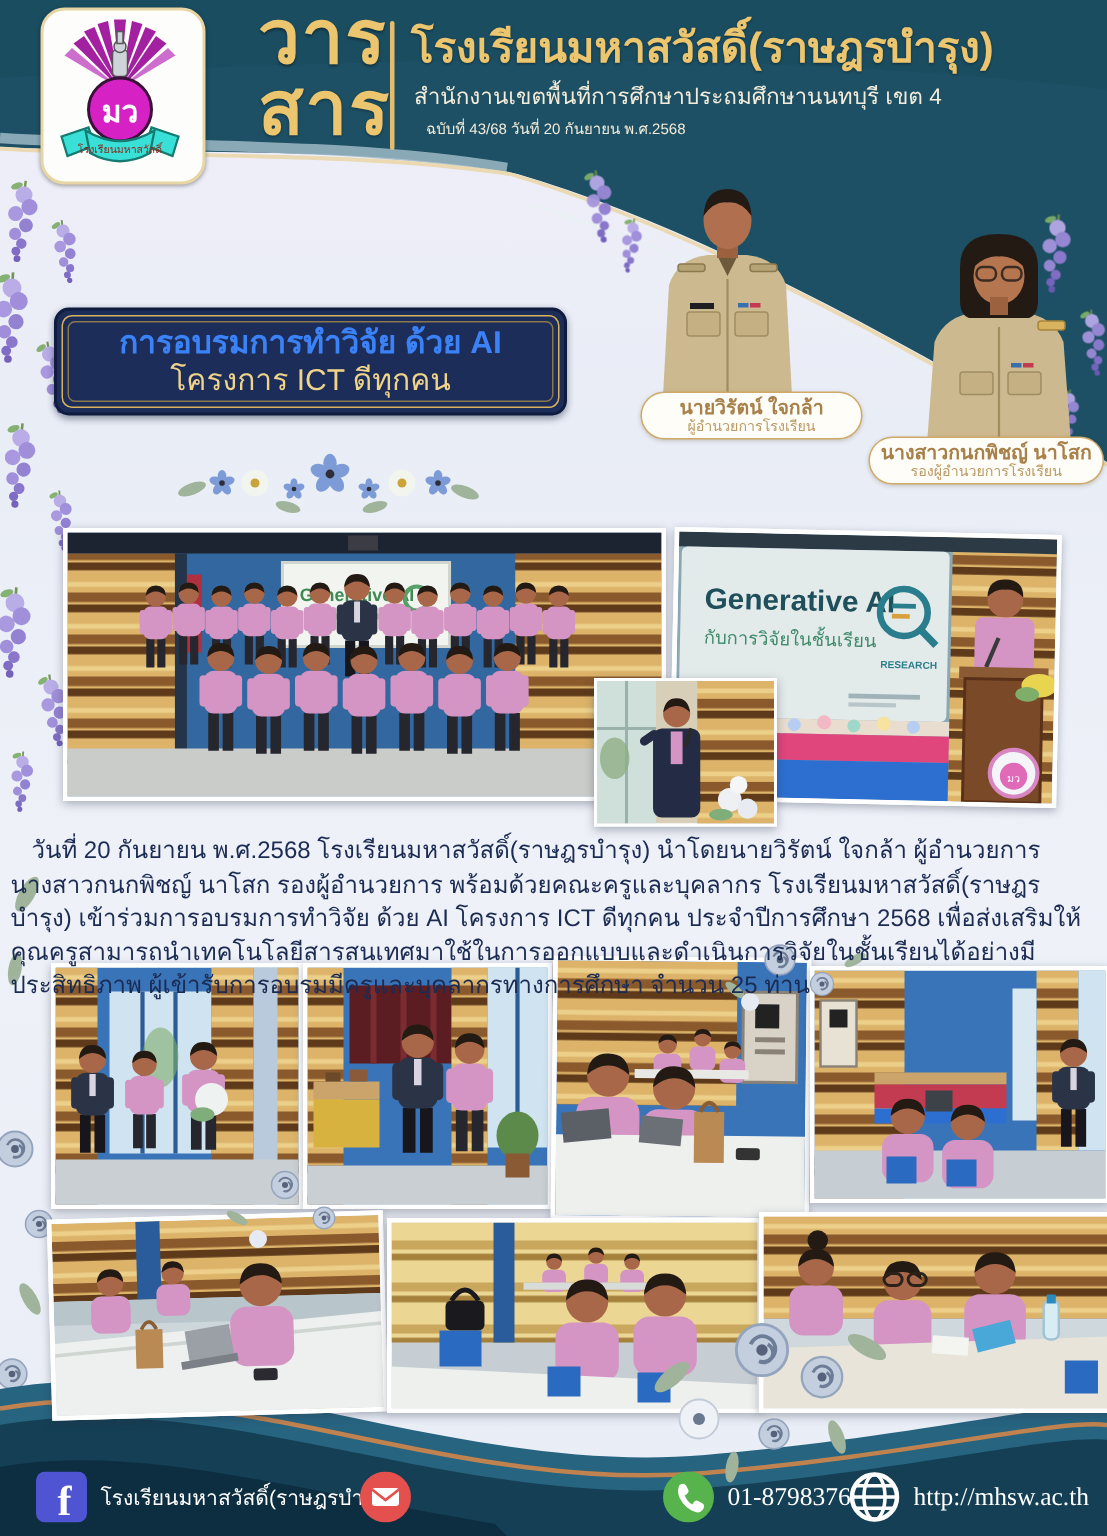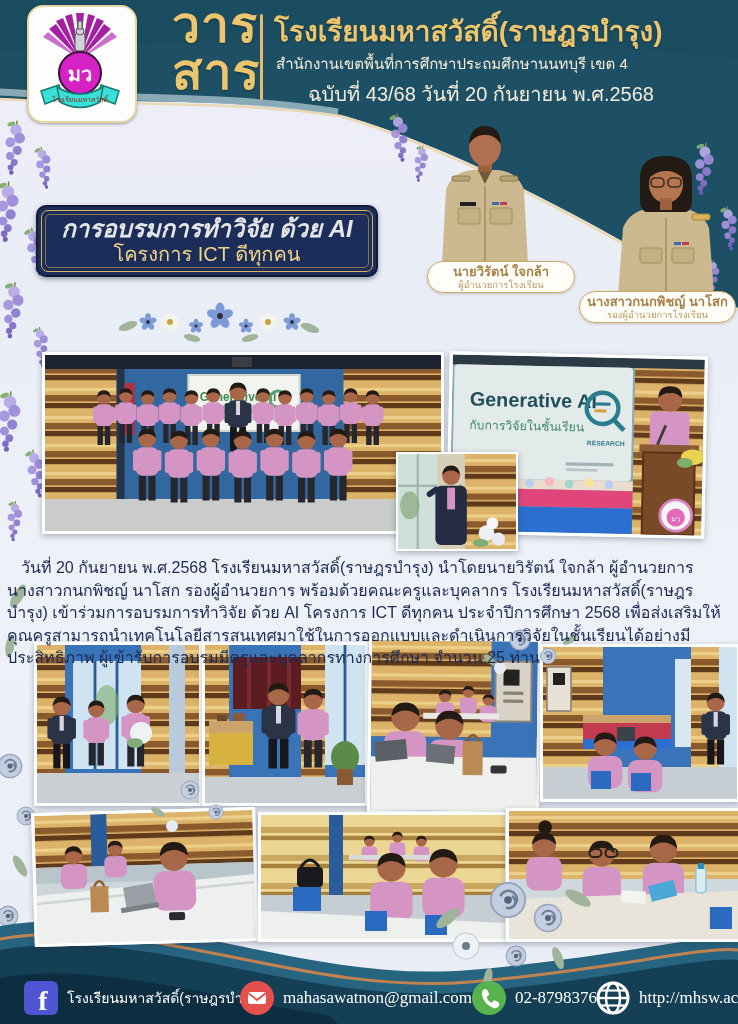--- a/index.html
+++ b/index.html
@@ -11,28 +11,28 @@
   
   #topbg{top:0;left:0;z-index:1;}
   #logo-badge{top:5px;left:27px;width:106px;height:114px;background:#fdfdfb;border:2px solid #e7d6a4;
       border-radius:16px;z-index:4;box-shadow:0 1px 3px rgba(0,0,0,.35);}
   #masthead{top:2px;left:172px;z-index:4;color:#ecc56f;font-weight:bold;font-size:50px;line-height:47px;
       letter-spacing:1px;text-shadow:0 1px 2px rgba(0,0,0,.4);}
   #head-divider{top:14px;left:260px;width:3px;height:86px;background:#e3bd6d;z-index:4;border-radius:2px;}
   #school-name{top:9px;left:274px;z-index:4;color:#ecc56f;font-size:28px;font-weight:bold;white-space:nowrap;
       text-shadow:0 1px 2px rgba(0,0,0,.4);}
   #district-line{top:52px;left:276px;z-index:4;color:#f3ecda;font-size:15px;white-space:nowrap;}
-  #issue-line{top:78px;left:284px;z-index:4;color:#f3ecda;font-size:20px;white-space:nowrap;margin-left:24px;}
+  #issue-line{top:78px;left:284px;z-index:4;color:#f3ecda;font-size:10px;white-space:nowrap;}
   
   #title-banner{top:205px;left:36px;width:338px;height:68px;background:#1c2d5a;border:2px solid #0e1c3e;
       border-radius:10px;z-index:5;display:flex;flex-direction:column;align-items:center;justify-content:center;
       box-shadow:0 2px 5px rgba(20,30,60,.45);}
   #title-banner:before{content:"";position:absolute;inset:3px;border:1.5px solid #d9b25e;border-radius:7px;}
   #title-banner:after{content:"";position:absolute;inset:7px;border:1px solid #b99646;border-radius:5px;opacity:.7;}
-  #title-banner .l1{color:#e5e5e5;font-size:24px;font-weight:bold;line-height:26px;font-style:italic;}
+  #title-banner .l1{color:#3b82f6;font-size:21px;font-weight:bold;line-height:26px;}
   #title-banner .l2{color:#f0d48a;font-size:20px;font-weight:normal;line-height:24px;}
   
   .portrait{z-index:3;}
   .name-pill{z-index:5;background:#fffdf8;border:1.5px solid #cfa968;border-radius:17px;text-align:center;
       box-shadow:0 1px 3px rgba(90,70,30,.25);padding:2px 6px;}
   .name-pill .nm{color:#a8814a;font-size:13px;font-weight:bold;line-height:15px;white-space:nowrap;}
   .name-pill .tt{color:#bb9a64;font-size:9.5px;line-height:11px;white-space:nowrap;}
   #pill-director{top:261px;left:427px;width:134px;}
   #pill-deputy{top:291px;left:579px;width:143px;}
   
@@ -571,28 +571,27 @@
         <text x="19" y="29" text-anchor="middle" font-size="28" font-weight="bold" fill="#fff" font-family="Liberation Serif,serif">f</text>
       </svg>
       <span class="txt">โรงเรียนมหาสวัสดิ์(ราษฎรบำรุง)</span>
     </div>
     <div class="contact" id="email-item" style="width:242px">
       <svg class="icn" viewBox="0 0 34 34">
         <circle cx="17" cy="17" r="17" fill="#e4504e"></circle>
         <rect x="8" y="11" width="18" height="12" rx="2" fill="#fff"></rect>
         <path d="M8,12 L17,19 L26,12" fill="none" stroke="#e4504e" stroke-width="1.8"></path>
       </svg>
-      <span class="txt">mahasawatnon@gmail.com</span>
     </div>
     <div class="contact" id="phone-item" style="width:124px">
       <svg class="icn" viewBox="0 0 34 34">
         <circle cx="17" cy="17" r="17" fill="#57b44c"></circle>
         <path d="M11,9 q3,-2 4.5,0.5 l1.5,3 q0.5,1.5 -1,2.5 l-1.5,1 q1.5,4 5,6 l1,-1.5 q1,-1.5 2.5,-1 l3,1.5 q2.5,1.5 0.5,4.5 q-2,2.5 -5,1.5 q-7,-2.5 -10.5,-9.5 q-2,-4.5 0,-8.5 Z" fill="#fff"></path>
       </svg>
-      <span class="txt">02-8798376</span>
+      <span class="txt">01-8798376</span>
     </div>
     <div class="contact" id="web-item" style="width:176px">
       <svg class="icn" viewBox="0 0 34 34">
         <circle cx="17" cy="17" r="15" fill="none" stroke="#fff" stroke-width="3"></circle>
         <ellipse cx="17" cy="17" rx="7" ry="15" fill="none" stroke="#fff" stroke-width="2.4"></ellipse>
         <line x1="2" y1="17" x2="32" y2="17" stroke="#fff" stroke-width="2.4"></line>
         <line x1="4" y1="9.5" x2="30" y2="9.5" stroke="#fff" stroke-width="2.2"></line>
         <line x1="4" y1="24.5" x2="30" y2="24.5" stroke="#fff" stroke-width="2.2"></line>
       </svg>
       <span class="txt">http://mhsw.ac.th</span>

